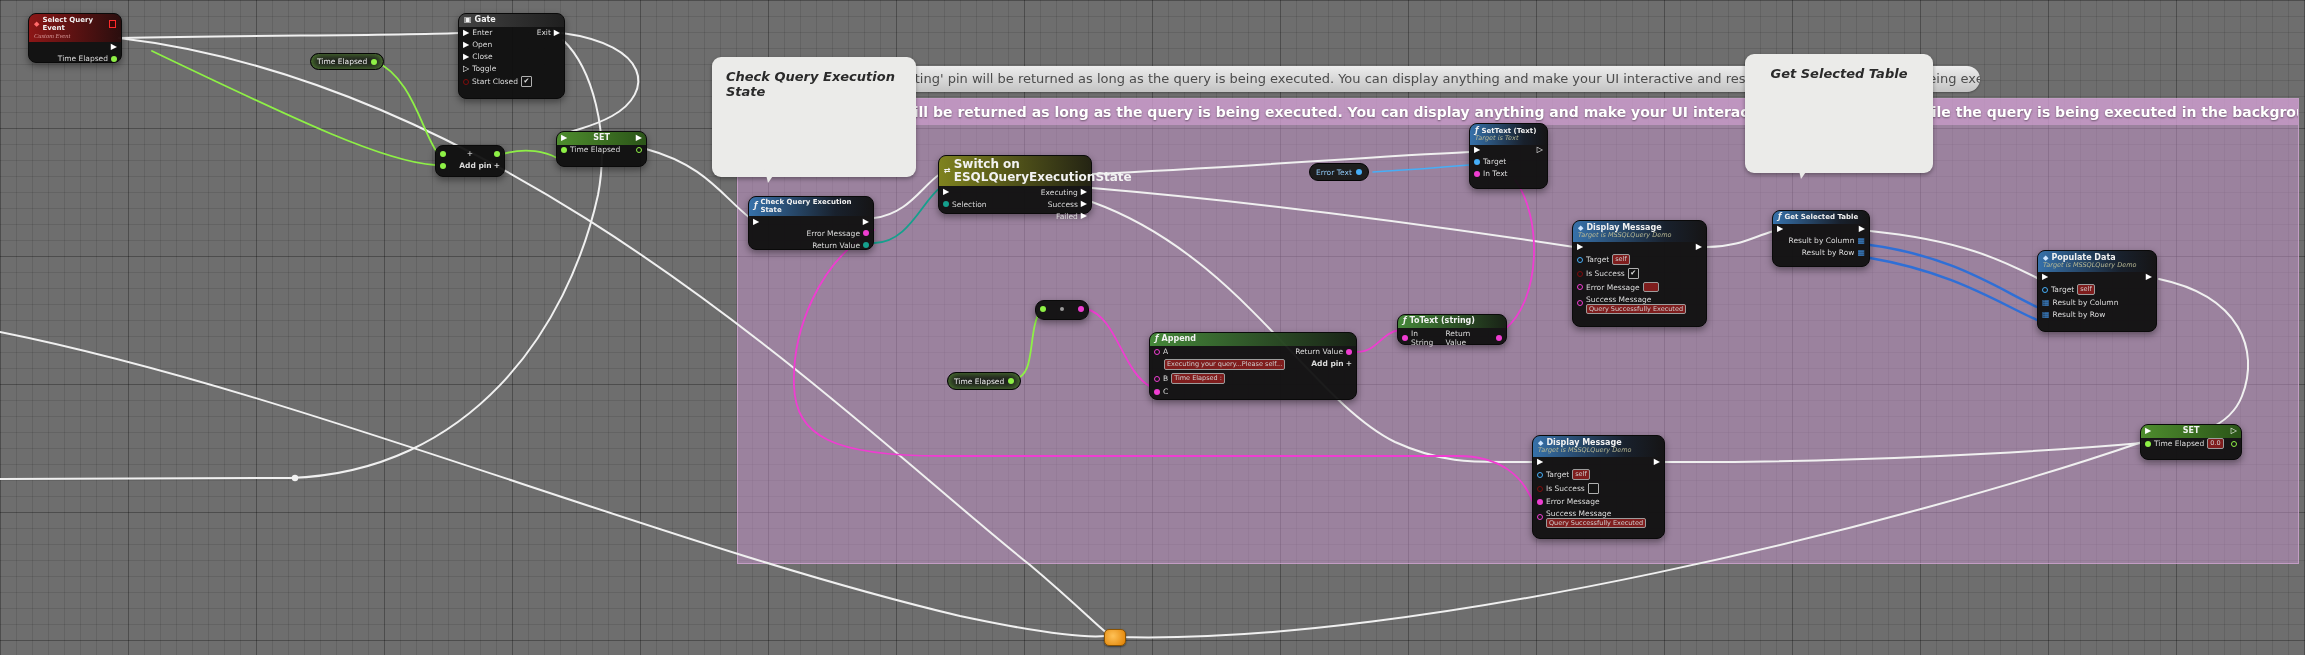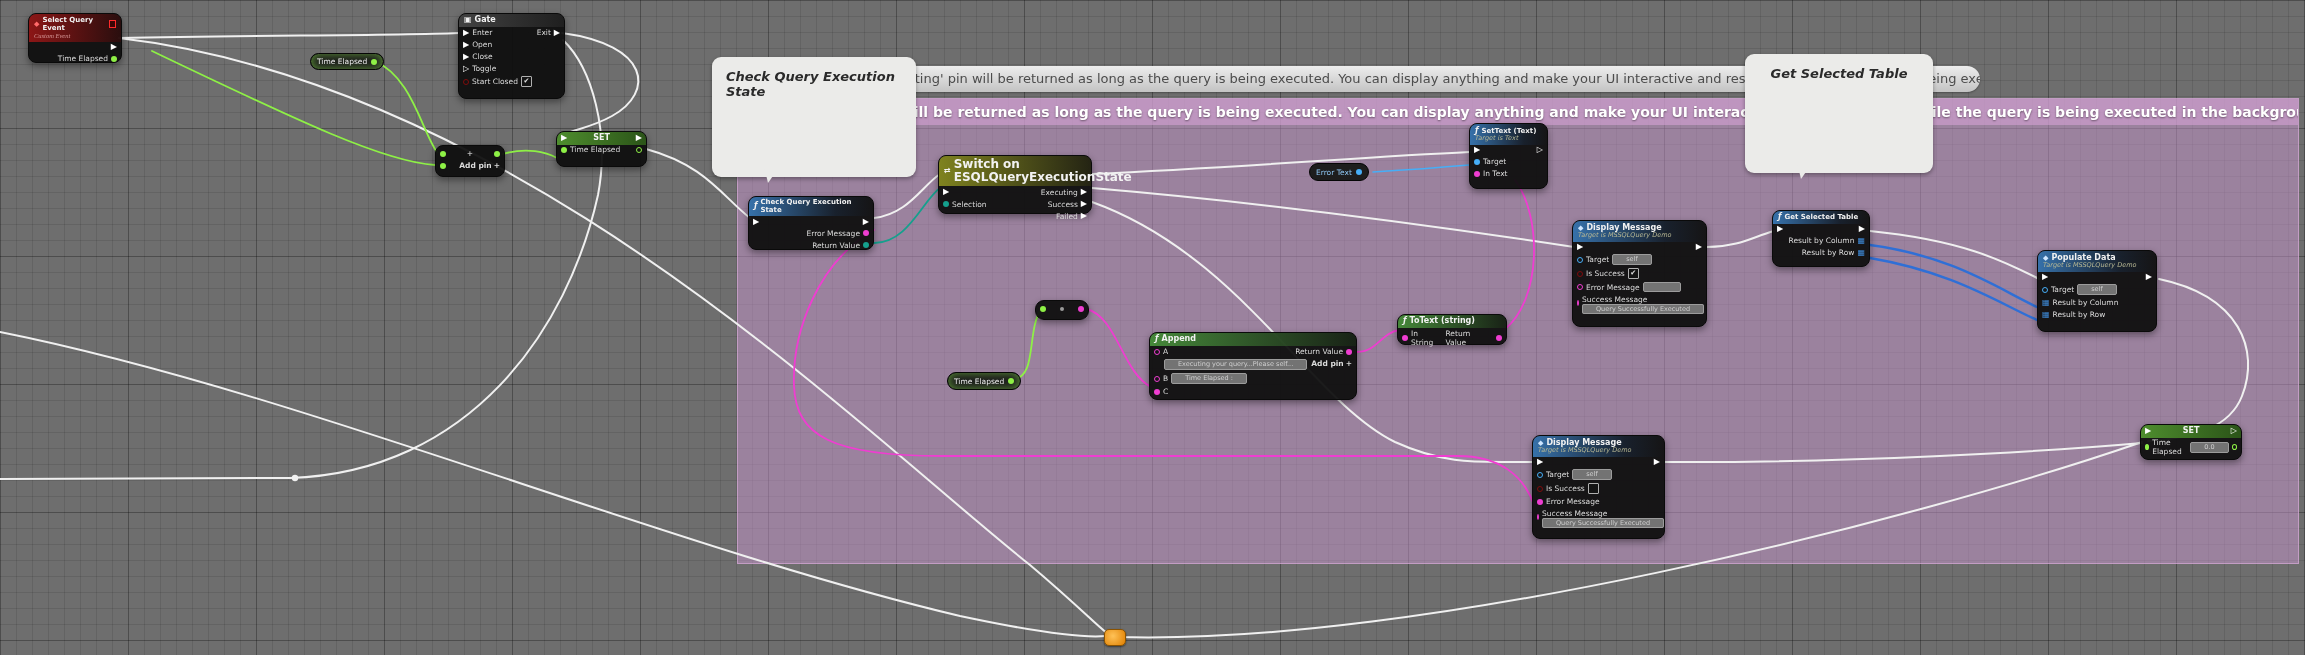--- a/index.html
+++ b/index.html
@@ -48,22 +48,22 @@
   .row.rt{justify-content:flex-end;}
   .row.sp{justify-content:space-between;}
   .grow{flex:1;}
   .exec{color:#fff;font-size:8px;line-height:1;}
   .dot{display:inline-block;width:6px;height:6px;border-radius:50%;}
   .d-green{background:#8ef046;} .d-teal{background:#15a08d;} .d-pink{background:#ef3dd1;}
   .d-blue{background:#46aef7;} .d-gray{background:#9a9a9a;width:4px;height:4px;}
   .hollow{background:transparent;border:1.5px solid;width:4px;height:4px;}
   .h-pink{border-color:#ef3dd1;} .h-blue{border-color:#46aef7;} .h-red{border-color:#7e0b0b;} .h-green{border-color:#8ef046;}
   .gridpin{color:#3f8ede;font-size:8px;line-height:1;}
-  .vbox{background:#737373;border:1px solid #9c9c9c;color:#cfcfcf;font-size:6.5px;
-    padding:0 13px;border-radius:2px;line-height:9px;white-space:nowrap;}
+  .vbox{background:#7f1d1d;border:1px solid #9c9c9c;color:#cfcfcf;font-size:6.5px;
+    padding:0 2px;border-radius:2px;line-height:9px;white-space:nowrap;}
   .cb{display:inline-block;width:9px;height:9px;border:1px solid #b0b0b0;background:#141414;
     font-size:7px;line-height:9px;text-align:center;color:#e0e0e0;border-radius:1px;}
   .pill{z-index:4;position:absolute;display:flex;align-items:center;gap:4px;padding:0 6px;
     background:#1d1d1d;border:1px solid #050505;border-radius:9px;font-size:7.5px;color:#eee;}
   .pill.green{box-shadow:inset 0 0 8px rgba(150,255,80,.55);}
   .pill.blue{color:#8fc8f5;}
   .wires{position:absolute;left:0;top:0;z-index:2;}
   .orange-marker{z-index:4;border-radius:5px;background:radial-gradient(circle at 40% 40%,#ffc257,#e07f00);
     border:1px solid #8a5200;box-shadow:0 1px 2px rgba(0,0,0,.5);}
 </style>

